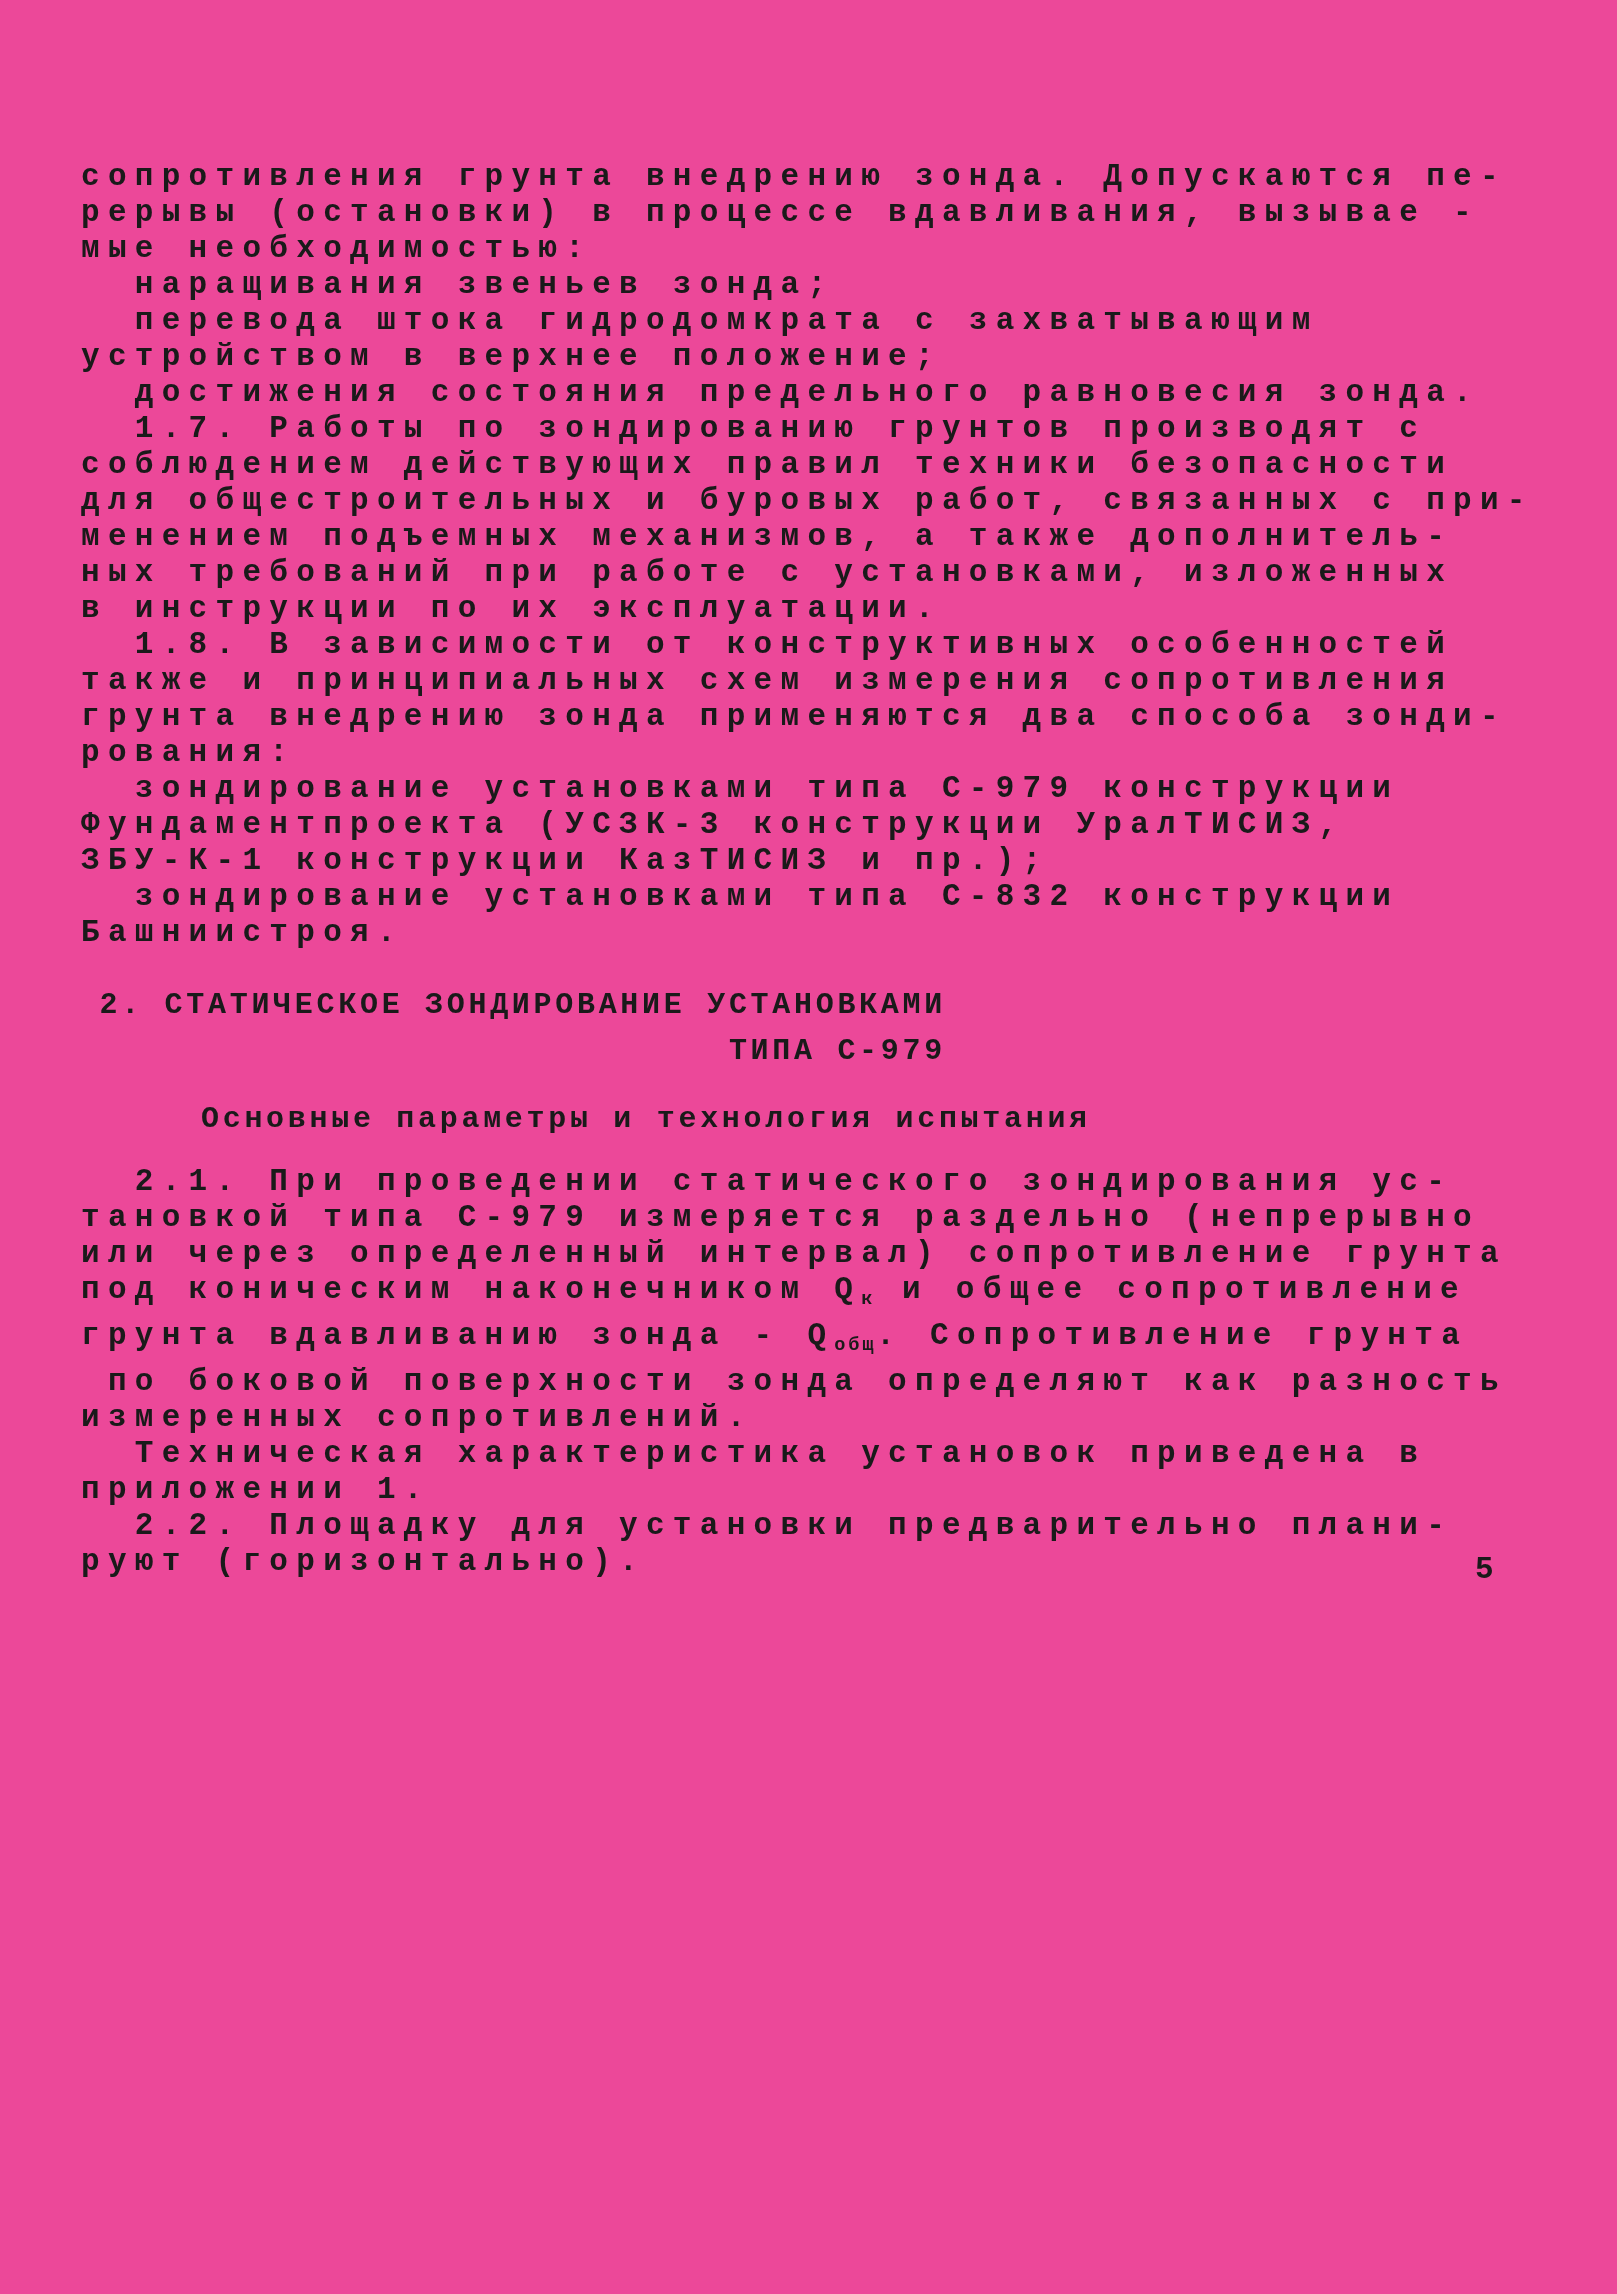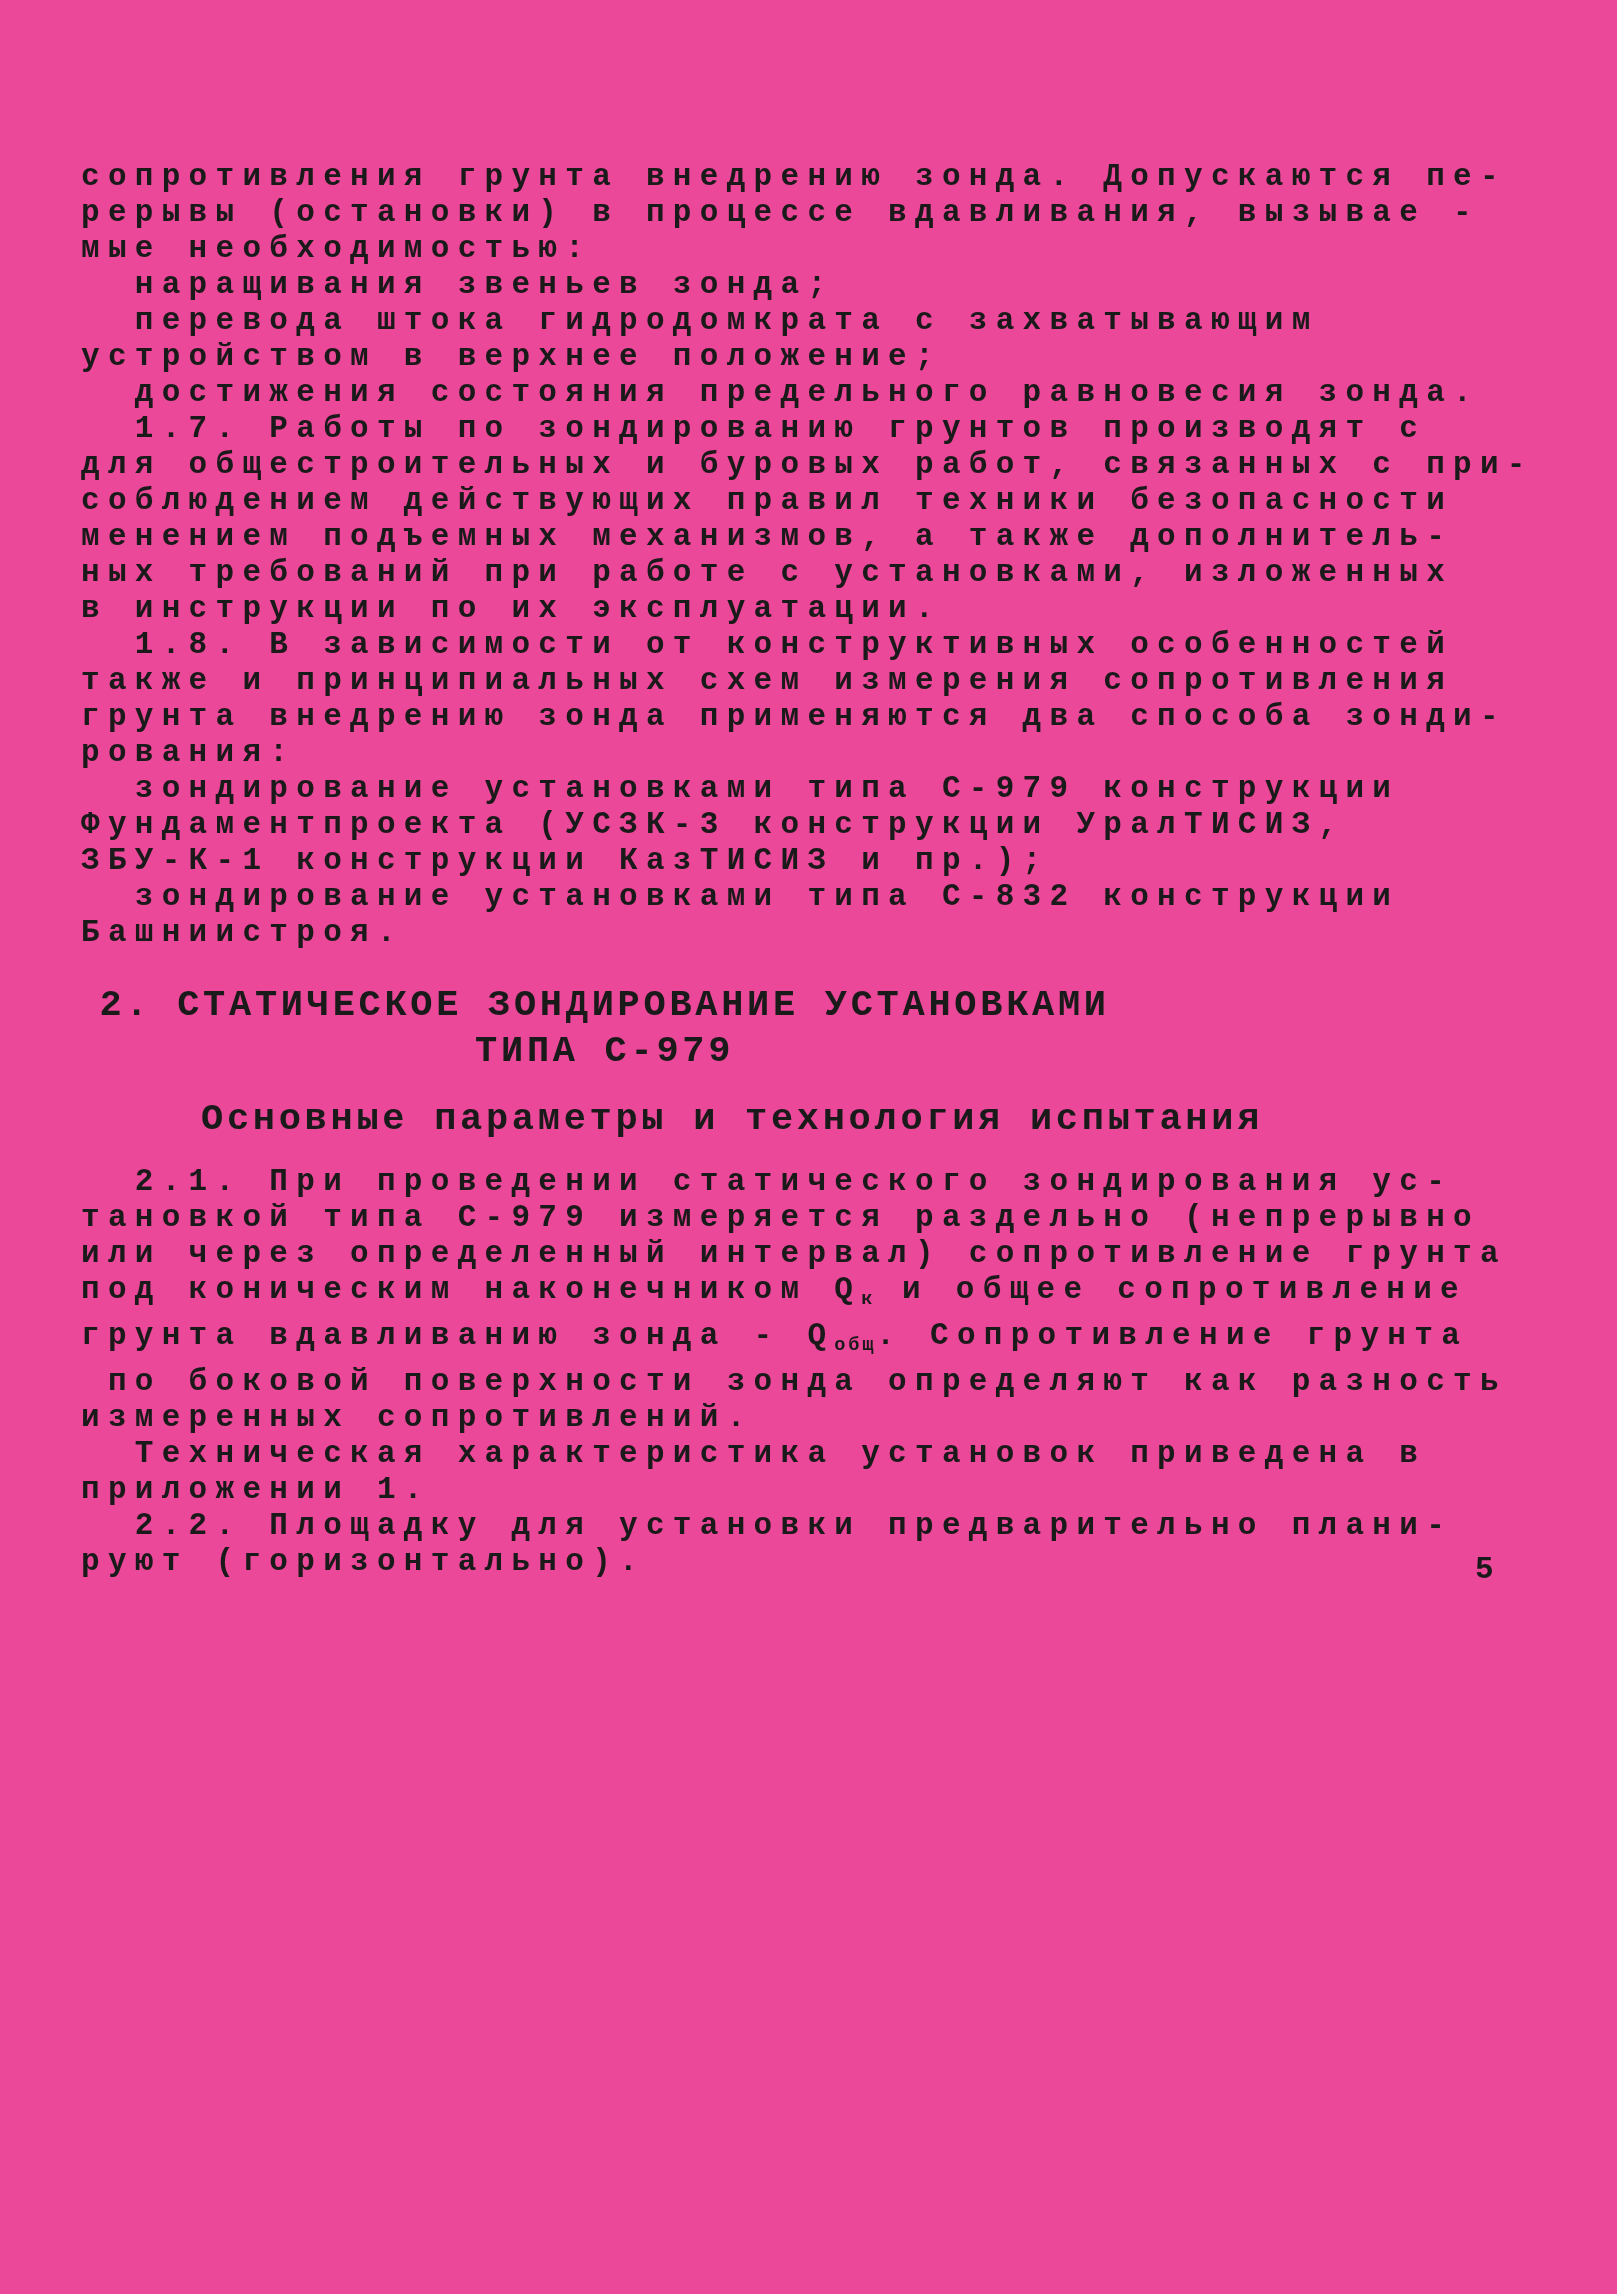--- a/index.html
+++ b/index.html
@@ -31,23 +31,24 @@
     margin: 31px 0 0 18.5px;
     text-align: center;
   }
   .block.subheading {
     width: fit-content;
     margin: 22px 0 22px 120px;
     text-align: center;
   }
   .block.heading .line,
   .block.subheading .line {
-    font-size: 37px;
+    font-size: 30px;
     letter-spacing: 3.7px;
     line-height: 46px;
+    text-align: right;
   }
   .sub {
     font-size: 0.6em;
     vertical-align: -0.32em;
     letter-spacing: 2.8px;
   }
   .page-number {
     position: absolute;
     left: 1475px;
     top: 1552px;
@@ -63,22 +64,22 @@
   <div class="content">
       <div class="block paragraphs">
         <div class="line">сопротивления грунта внедрению зонда. Допускаются пе-</div>
         <div class="line">рерывы (остановки) в процессе вдавливания, вызывае -</div>
         <div class="line">мые необходимостью:</div>
         <div class="line">  наращивания звеньев зонда;</div>
         <div class="line">  перевода штока гидродомкрата с захватывающим</div>
         <div class="line">устройством в верхнее положение;</div>
         <div class="line">  достижения состояния предельного равновесия зонда.</div>
         <div class="line">  1.7. Работы по зондированию грунтов производят с</div>
+        <div class="line">соблюдением действующих правил техники безопасности</div>
         <div class="line">для общестроительных и буровых работ, связанных с при-</div>
-        <div class="line">соблюдением действующих правил техники безопасности</div>
         <div class="line">менением подъемных механизмов, а также дополнитель-</div>
         <div class="line">ных требований при работе с установками, изложенных</div>
         <div class="line">в инструкции по их эксплуатации.</div>
         <div class="line">  1.8. В зависимости от конструктивных особенностей</div>
         <div class="line">также и принципиальных схем измерения сопротивления</div>
         <div class="line">грунта внедрению зонда применяются два способа зонди-</div>
         <div class="line">рования:</div>
         <div class="line">  зондирование установками типа С-979 конструкции</div>
         <div class="line">Фундаментпроекта (УСЗК-3 конструкции УралТИСИЗ,</div>
         <div class="line">ЗБУ-К-1 конструкции КазТИСИЗ и пр.);</div>

